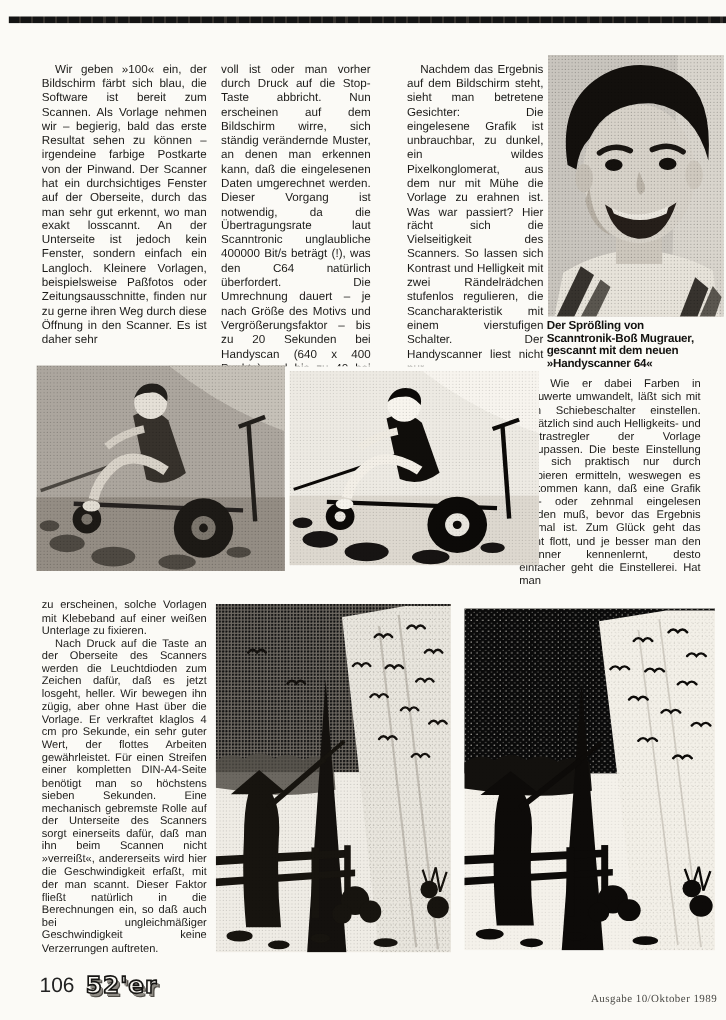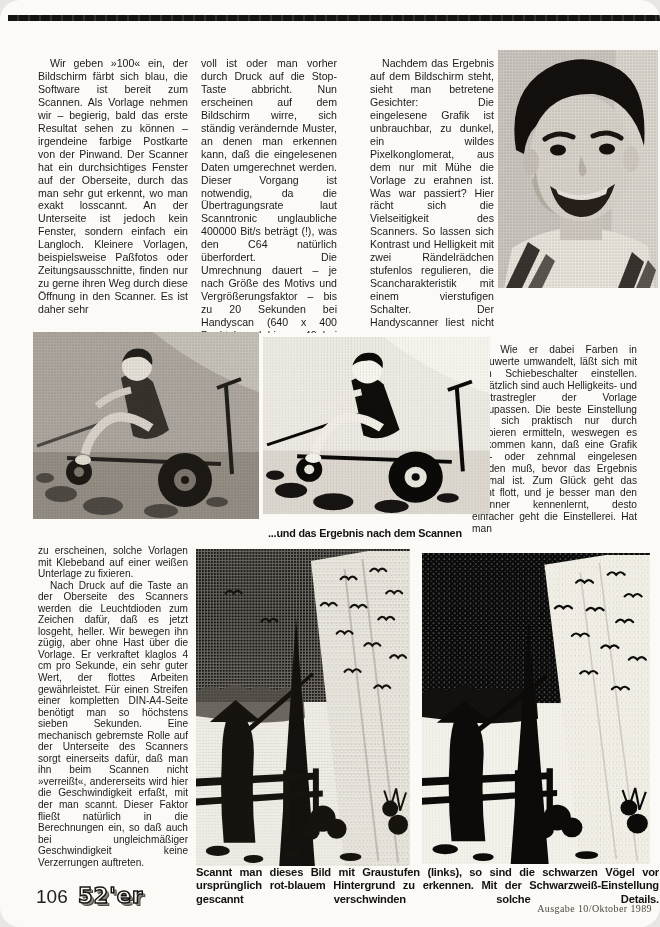--- a/index.html
+++ b/index.html
@@ -1,19 +1,19 @@
 <!DOCTYPE html>
 <html><head>
 <meta charset="utf-8">
 <style>
   html,body{margin:0;padding:0;background:#e8e6e2;}
   .page{
     position:relative;width:660px;height:927px;margin:0 auto;
     background:#fbfaf6;overflow:hidden;
-    font-family:"Liberation Sans",sans-serif;color:#1b1a18;border-radius:20px;
+    font-family:"Liberation Sans",sans-serif;color:#1b1a18;
   }
   .top-rule{
     position:absolute;left:8px;top:15px;width:652px;height:6px;
     background:repeating-linear-gradient(90deg,#141414 0 9px,#34302c 9px 11px);
   }
   .col{position:absolute;overflow:hidden;text-align:justify;}
   .col p{margin:0;}
   .col p + p{margin-top:0;}
   .indent{text-indent:12px;}
   .topcol{font-size:10.6px;line-height:12.95px;}
@@ -166,20 +166,26 @@
       <path d="M95 86 Q110 79 123 88" stroke="#1a1612" stroke-width="5" fill="none" stroke-linecap="round"></path>
       <ellipse cx="60" cy="100" rx="8" ry="5.5" fill="#14110e"></ellipse>
       <ellipse cx="109" cy="99" rx="8" ry="5.5" fill="#14110e"></ellipse>
       <path d="M83 106 Q78 122 84 127 Q90 124 88 118" fill="#bcb5aa"></path>
       <path d="M52 136 Q83 158 117 134 Q106 168 82 167 Q60 165 52 136 Z" fill="#261f1a"></path>
       <path d="M58 139 Q83 152 110 137 L108 144 Q84 156 60 144 Z" fill="#eae6de"></path>
       <rect width="160" height="238" fill="url(#p-ht)" opacity="0.35"></rect>
     </svg>
   </div>
 
+  <div class="cap boy-cap">
+    <div>Der Sprößling von</div>
+    <div>Scanntronik-Boß Mugrauer,</div>
+    <div>gescannt mit dem neuen</div>
+    <div>»Handyscanner 64«</div>
+  </div>
 
   <div class="col col4">
     <p>net. Wie er dabei Farben in Grauwerte umwandelt, läßt sich mit dem Schiebeschalter einstellen. Zusätzlich sind auch Helligkeits- und Kontrastregler der Vorlage anzupassen. Die beste Einstellung läßt sich praktisch nur durch Probieren ermitteln, weswegen es vorkommen kann, daß eine Grafik fünf- oder zehnmal eingelesen werden muß, bevor das Ergebnis optimal ist. Zum Glück geht das recht flott, und je besser man den Scanner kennenlernt, desto einfacher geht die Einstellerei. Hat man</p>
   </div>
 
   <div class="photo kart-left">
     <svg class="kart kart-a" viewBox="0 0 226 187" preserveAspectRatio="none">
       <rect class="k-bg" width="226" height="187"></rect>
       <path class="k-light" d="M120 0 H226 V60 Q170 40 120 0 Z"></path>
       <rect class="k-ground" y="120" width="226" height="67"></rect>
@@ -233,21 +239,20 @@
       <path class="k-body" d="M88 46 Q106 36 120 50 L136 98 Q118 112 100 104 Z"></path>
       <path class="k-legs" d="M118 96 Q88 76 70 92 Q56 104 52 122"></path>
       <path class="k-arm" d="M98 58 Q78 62 64 74"></path>
       <ellipse class="k-foot" cx="50" cy="128" rx="8" ry="5"></ellipse>
       <circle class="k-head" cx="104" cy="34" r="15"></circle>
       <path class="k-hair" d="M89 30 Q94 14 110 17 Q121 21 119 33 Q111 23 103 25 Q94 25 89 30 Z"></path>
       <rect class="k-grain" width="226" height="187"></rect>
     </svg>
   </div>
 
-  <div class="cap kart-cap-r">...und das Ergebnis nach dem Scannen</div>
 
   <div class="col col5">
     <p>zu erscheinen, solche Vorlagen mit Klebeband auf einer weißen Unterlage zu fixieren.</p>
     <p class="indent">Nach Druck auf die Taste an der Oberseite des Scanners werden die Leuchtdioden zum Zeichen dafür, daß es jetzt losgeht, heller. Wir bewegen ihn zügig, aber ohne Hast über die Vorlage. Er verkraftet klaglos 4 cm pro Sekunde, ein sehr guter Wert, der flottes Arbeiten gewährleistet. Für einen Streifen einer kompletten DIN-A4-Seite benötigt man so höchstens sieben Sekunden. Eine mechanisch gebremste Rolle auf der Unterseite des Scanners sorgt einerseits dafür, daß man ihn beim Scannen nicht »verreißt«, andererseits wird hier die Geschwindigkeit erfaßt, mit der man scannt. Dieser Faktor fließt natürlich in die Berechnungen ein, so daß auch bei ungleichmäßiger Geschwindigkeit keine Verzerrungen auftreten.</p>
   </div>
 
   <div class="photo scan-left">
     <svg class="scan scan-gray" viewBox="0 0 216 315" preserveAspectRatio="none">
       <rect class="s-base" width="216" height="315"></rect>
       <rect class="s-sky" width="216" height="152"></rect>
@@ -348,19 +353,18 @@
       <g class="s-blotch2">
         <ellipse cx="22" cy="300" rx="12" ry="5"></ellipse>
         <ellipse cx="58" cy="308" rx="10" ry="4"></ellipse>
         <ellipse cx="96" cy="302" rx="9" ry="4"></ellipse>
         <ellipse cx="156" cy="306" rx="11" ry="4"></ellipse>
       </g>
       <rect class="s-grain" width="216" height="315"></rect>
     </svg>
   </div>
 
-  <div class="cap bottom-cap">Scannt man dieses Bild mit Graustufen (links), so sind die schwarzen Vögel vor ursprünglich rot-blauem Hintergrund zu erkennen. Mit der Schwarzweiß-Einstellung gescannt verschwinden solche Details.</div>
 
   <div class="footer-num">106</div>
   <div class="footer-logo">52'er</div>
   <div class="footer-issue">Ausgabe 10/Oktober 1989</div>
 
 </div>
 
 </body></html>

